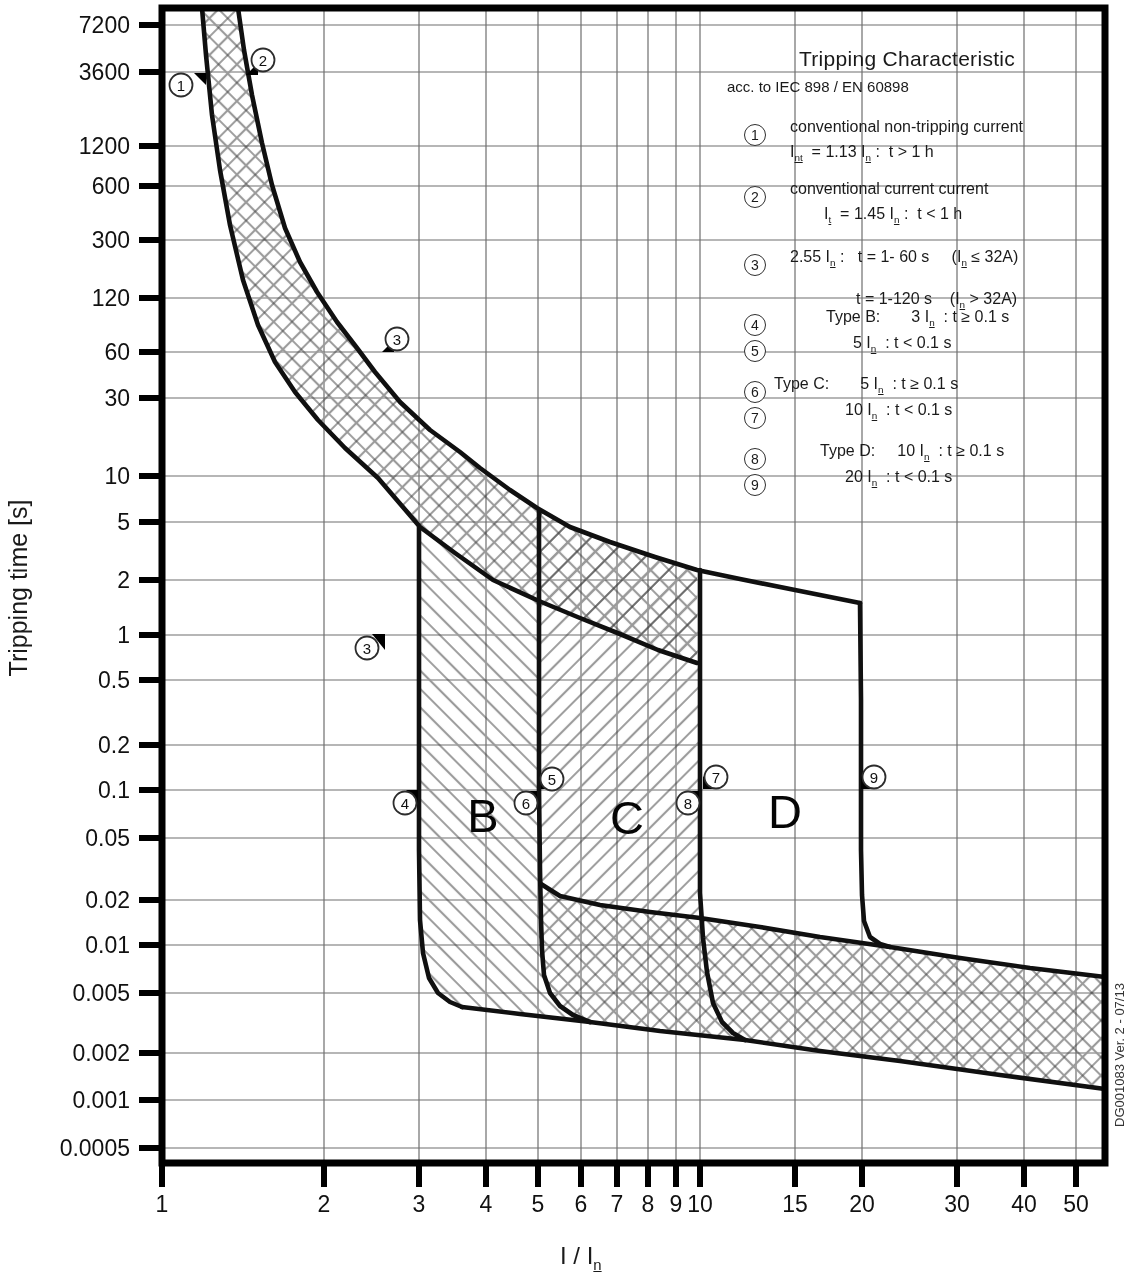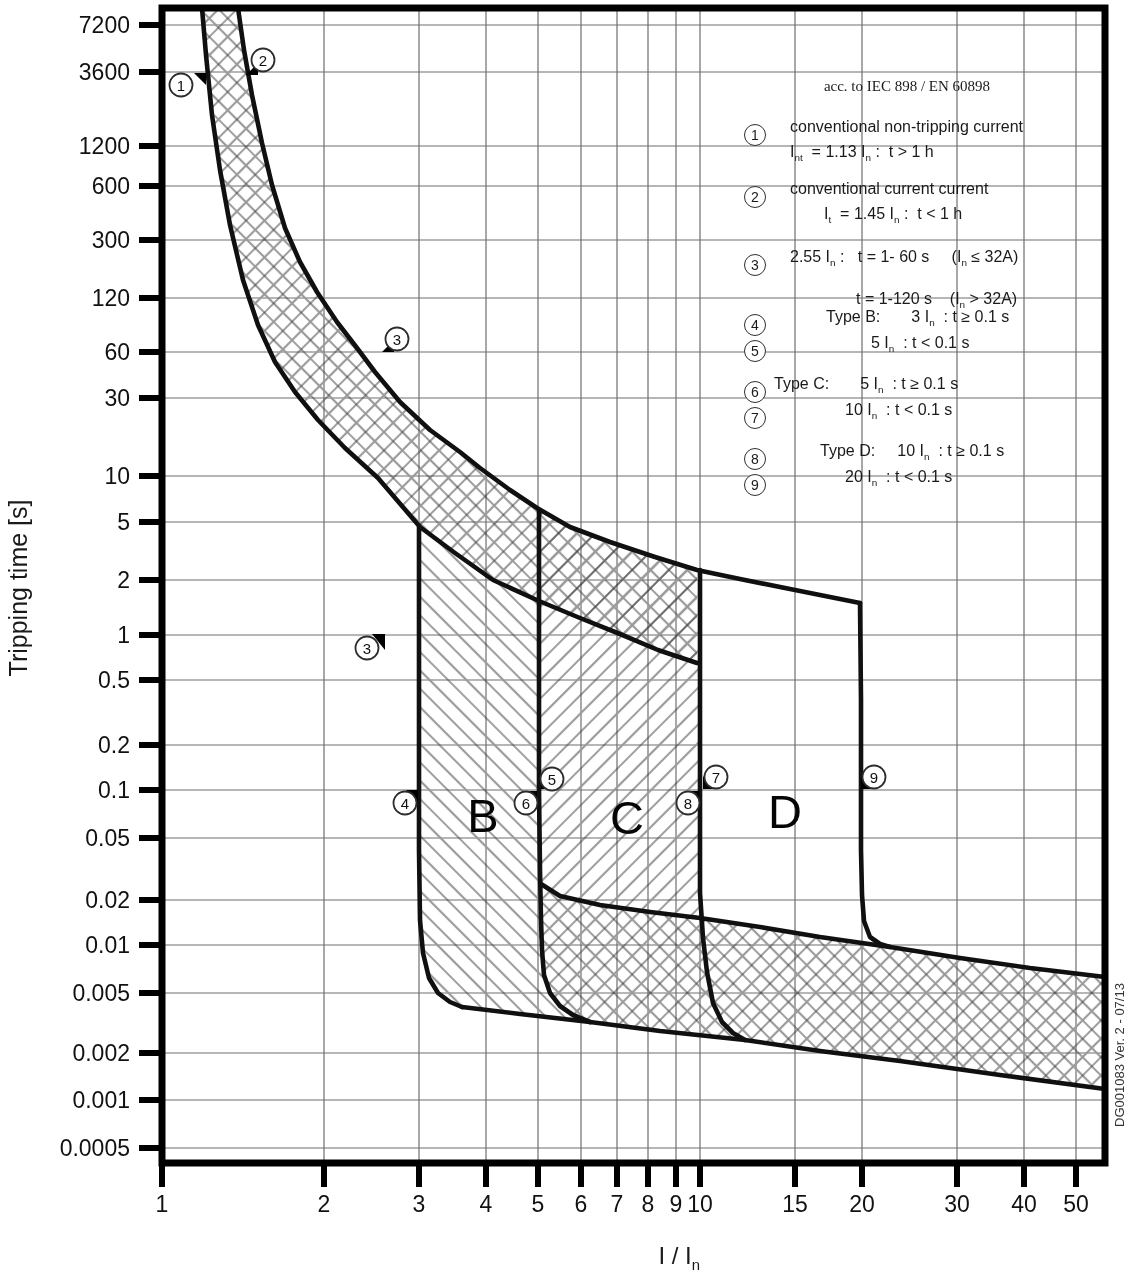--- a/index.html
+++ b/index.html
@@ -1,27 +1,27 @@
 <!DOCTYPE html>
 <html><head>
 <meta charset="utf-8">
 <style>
   html,body{margin:0;padding:0;background:#fff;}
   .stage{position:relative;width:1130px;height:1280px;background:#ffffff;overflow:hidden;
          font-family:"Liberation Sans",sans-serif;color:#1a1a1a;}
   .stage svg{position:absolute;left:0;top:0;}
   .abs{position:absolute;}
   .legend-title{font-size:21px;letter-spacing:.3px;text-align:center;width:360px;}
-  .legend-sub{font-size:15px;text-align:center;width:360px;font-family:Liberation Serif, serif;}
+  .legend-sub{font-size:15px;width:360px;}
   .lg-circle{position:absolute;width:22px;height:22px;border:1.6px solid #2f2f2f;border-radius:50%;
              background:#fff;text-align:center;line-height:21px;font-size:14px;box-sizing:border-box;}
   .lg-line{position:absolute;font-size:16px;white-space:pre;}
-  sub{font-size:.62em;line-height:0;}
+  sub{font-size:.62em;line-height:0;text-decoration:underline;}
   .y-title{font-size:25px;transform:translate(-50%,-50%) rotate(-90deg);white-space:nowrap;}
-  .x-title{font-size:24px;width:140px;text-align:right;white-space:nowrap;}
+  .x-title{font-size:24px;width:140px;text-align:left;white-space:nowrap;}
   .watermark{font-size:13px;color:#333;transform:translate(-50%,-50%) rotate(-90deg);white-space:nowrap;}
 </style>
 </head>
 <body>
 
 <div class="stage">
 
   <svg id="chart-svg" width="1130" height="1280" viewBox="0 0 1130 1280">
     <defs>
       <pattern id="hatchF" width="26" height="26" patternUnits="userSpaceOnUse" patternTransform="rotate(-45)">
@@ -203,35 +203,36 @@
         <text x="716" y="782.5" text-anchor="middle" font-size="15" fill="#111" font-family="Liberation Sans, sans-serif">7</text>
         <polygon points="687,791 699,791 699,804" fill="#000"></polygon>
         <circle cx="688" cy="803" r="11.5" fill="#fff" stroke="#2c2c2c" stroke-width="1.8"></circle>
         <text x="688" y="808.5" text-anchor="middle" font-size="15" fill="#111" font-family="Liberation Sans, sans-serif">8</text>
         <polygon points="861,776 861,789 873,789" fill="#000"></polygon>
         <circle cx="874" cy="777" r="11.5" fill="#fff" stroke="#2c2c2c" stroke-width="1.8"></circle>
         <text x="874" y="782.5" text-anchor="middle" font-size="15" fill="#111" font-family="Liberation Sans, sans-serif">9</text>
       </g>
   </svg>
 
+  <div class="abs legend-title" style="left:727px;top:47px;">Tripping Characteristic</div>
   <div class="abs legend-sub" style="left:727px;top:78px;">acc. to IEC 898 / EN 60898</div>
   <div id="legend-items" class="abs" style="left:0;top:0;">
       <div class="lg-circle" style="left: 744px; top: 124px;">1</div>
       <div class="lg-line" style="left: 790px; top: 118px;">conventional non-tripping current</div>
       <div class="lg-line" style="left: 790px; top: 143px;">I<sub>nt</sub>  = 1.13 I<sub>n</sub> :  t &gt; 1 h</div>
       <div class="lg-circle" style="left: 744px; top: 186px;">2</div>
       <div class="lg-line" style="left: 790px; top: 180px;">conventional current current</div>
       <div class="lg-line" style="left: 824px; top: 205px;">I<sub>t</sub>  = 1.45 I<sub>n</sub> :  t &lt; 1 h</div>
       <div class="lg-circle" style="left: 744px; top: 254px;">3</div>
       <div class="lg-line" style="left: 790px; top: 248px;">2.55 I<sub>n</sub> :   t = 1- 60 s     (I<sub>n</sub> ≤ 32A)</div>
       <div class="lg-line" style="left: 856px; top: 290px;">t = 1-120 s    (I<sub>n</sub> &gt; 32A)</div>
       <div class="lg-circle" style="left: 744px; top: 314px;">4</div>
       <div class="lg-line" style="left: 790px; top: 308px; margin-left: 36px;">Type B:       3 I<sub>n</sub>  : t ≥ 0.1 s</div>
       <div class="lg-circle" style="left: 744px; top: 340px;">5</div>
-      <div class="lg-line" style="left: 871px; top: 334px;">5 I<sub>n</sub>  : t &lt; 0.1 s</div>
+      <div class="lg-line" style="left: 853px; top: 334px;">5 I<sub>n</sub>  : t &lt; 0.1 s</div>
       <div class="lg-circle" style="left: 744px; top: 381px;">6</div>
       <div class="lg-line" style="left: 774px; top: 375px;">Type C:       5 I<sub>n</sub>  : t ≥ 0.1 s</div>
       <div class="lg-circle" style="left: 744px; top: 407px;">7</div>
       <div class="lg-line" style="left: 845px; top: 401px;">10 I<sub>n</sub>  : t &lt; 0.1 s</div>
       <div class="lg-circle" style="left: 744px; top: 448px;">8</div>
       <div class="lg-line" style="left: 820px; top: 442px;">Type D:     10 I<sub>n</sub>  : t ≥ 0.1 s</div>
       <div class="lg-circle" style="left: 744px; top: 474px;">9</div>
       <div class="lg-line" style="left: 845px; top: 468px;">20 I<sub>n</sub>  : t &lt; 0.1 s</div>
     </div>
 

